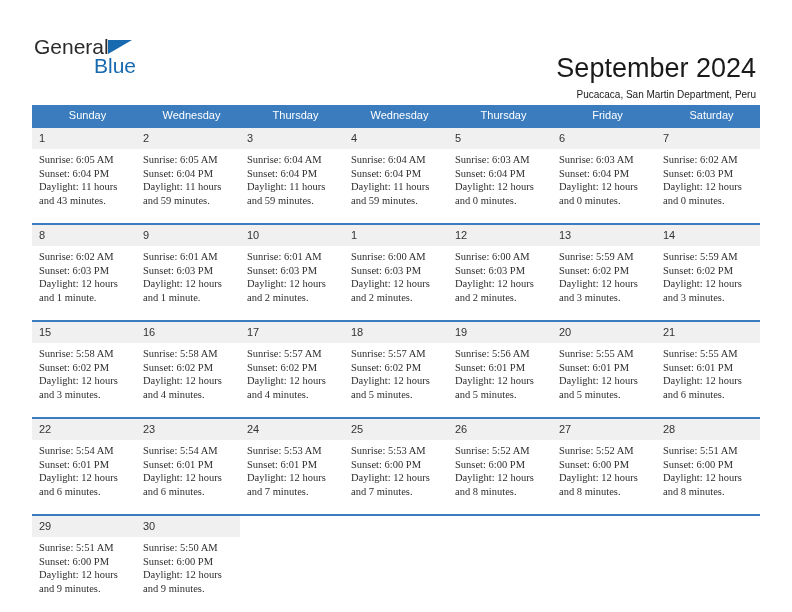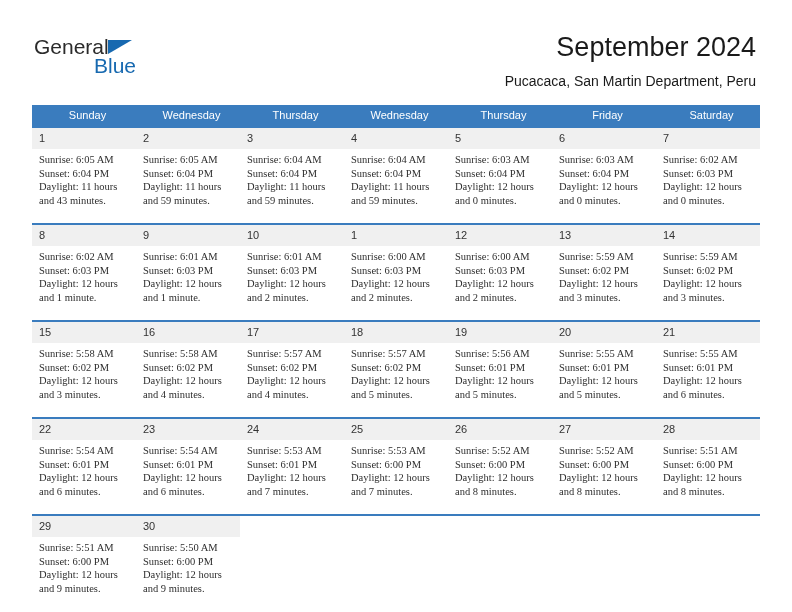--- a/index.html
+++ b/index.html
@@ -74,27 +74,27 @@
     right: 36px;
     top: 30px;
     text-align: right;
   }
   .cal-title {
     font-size: 27px;
     font-weight: normal;
     color: #1a1a1a;
     line-height: 34px;
     white-space: nowrap;
+    margin-top: 21px;
   }
   .cal-subtitle {
-    font-size: 14px;
+    font-size: 10px;
     font-weight: normal;
     color: #1a1a1a;
     line-height: 20px;
-    margin-top: 7px;
     white-space: nowrap;
   }
 
   
   .calendar {
     position: absolute;
     left: 32px;
     top: 105px;
     width: 728px;
     border-collapse: collapse;

